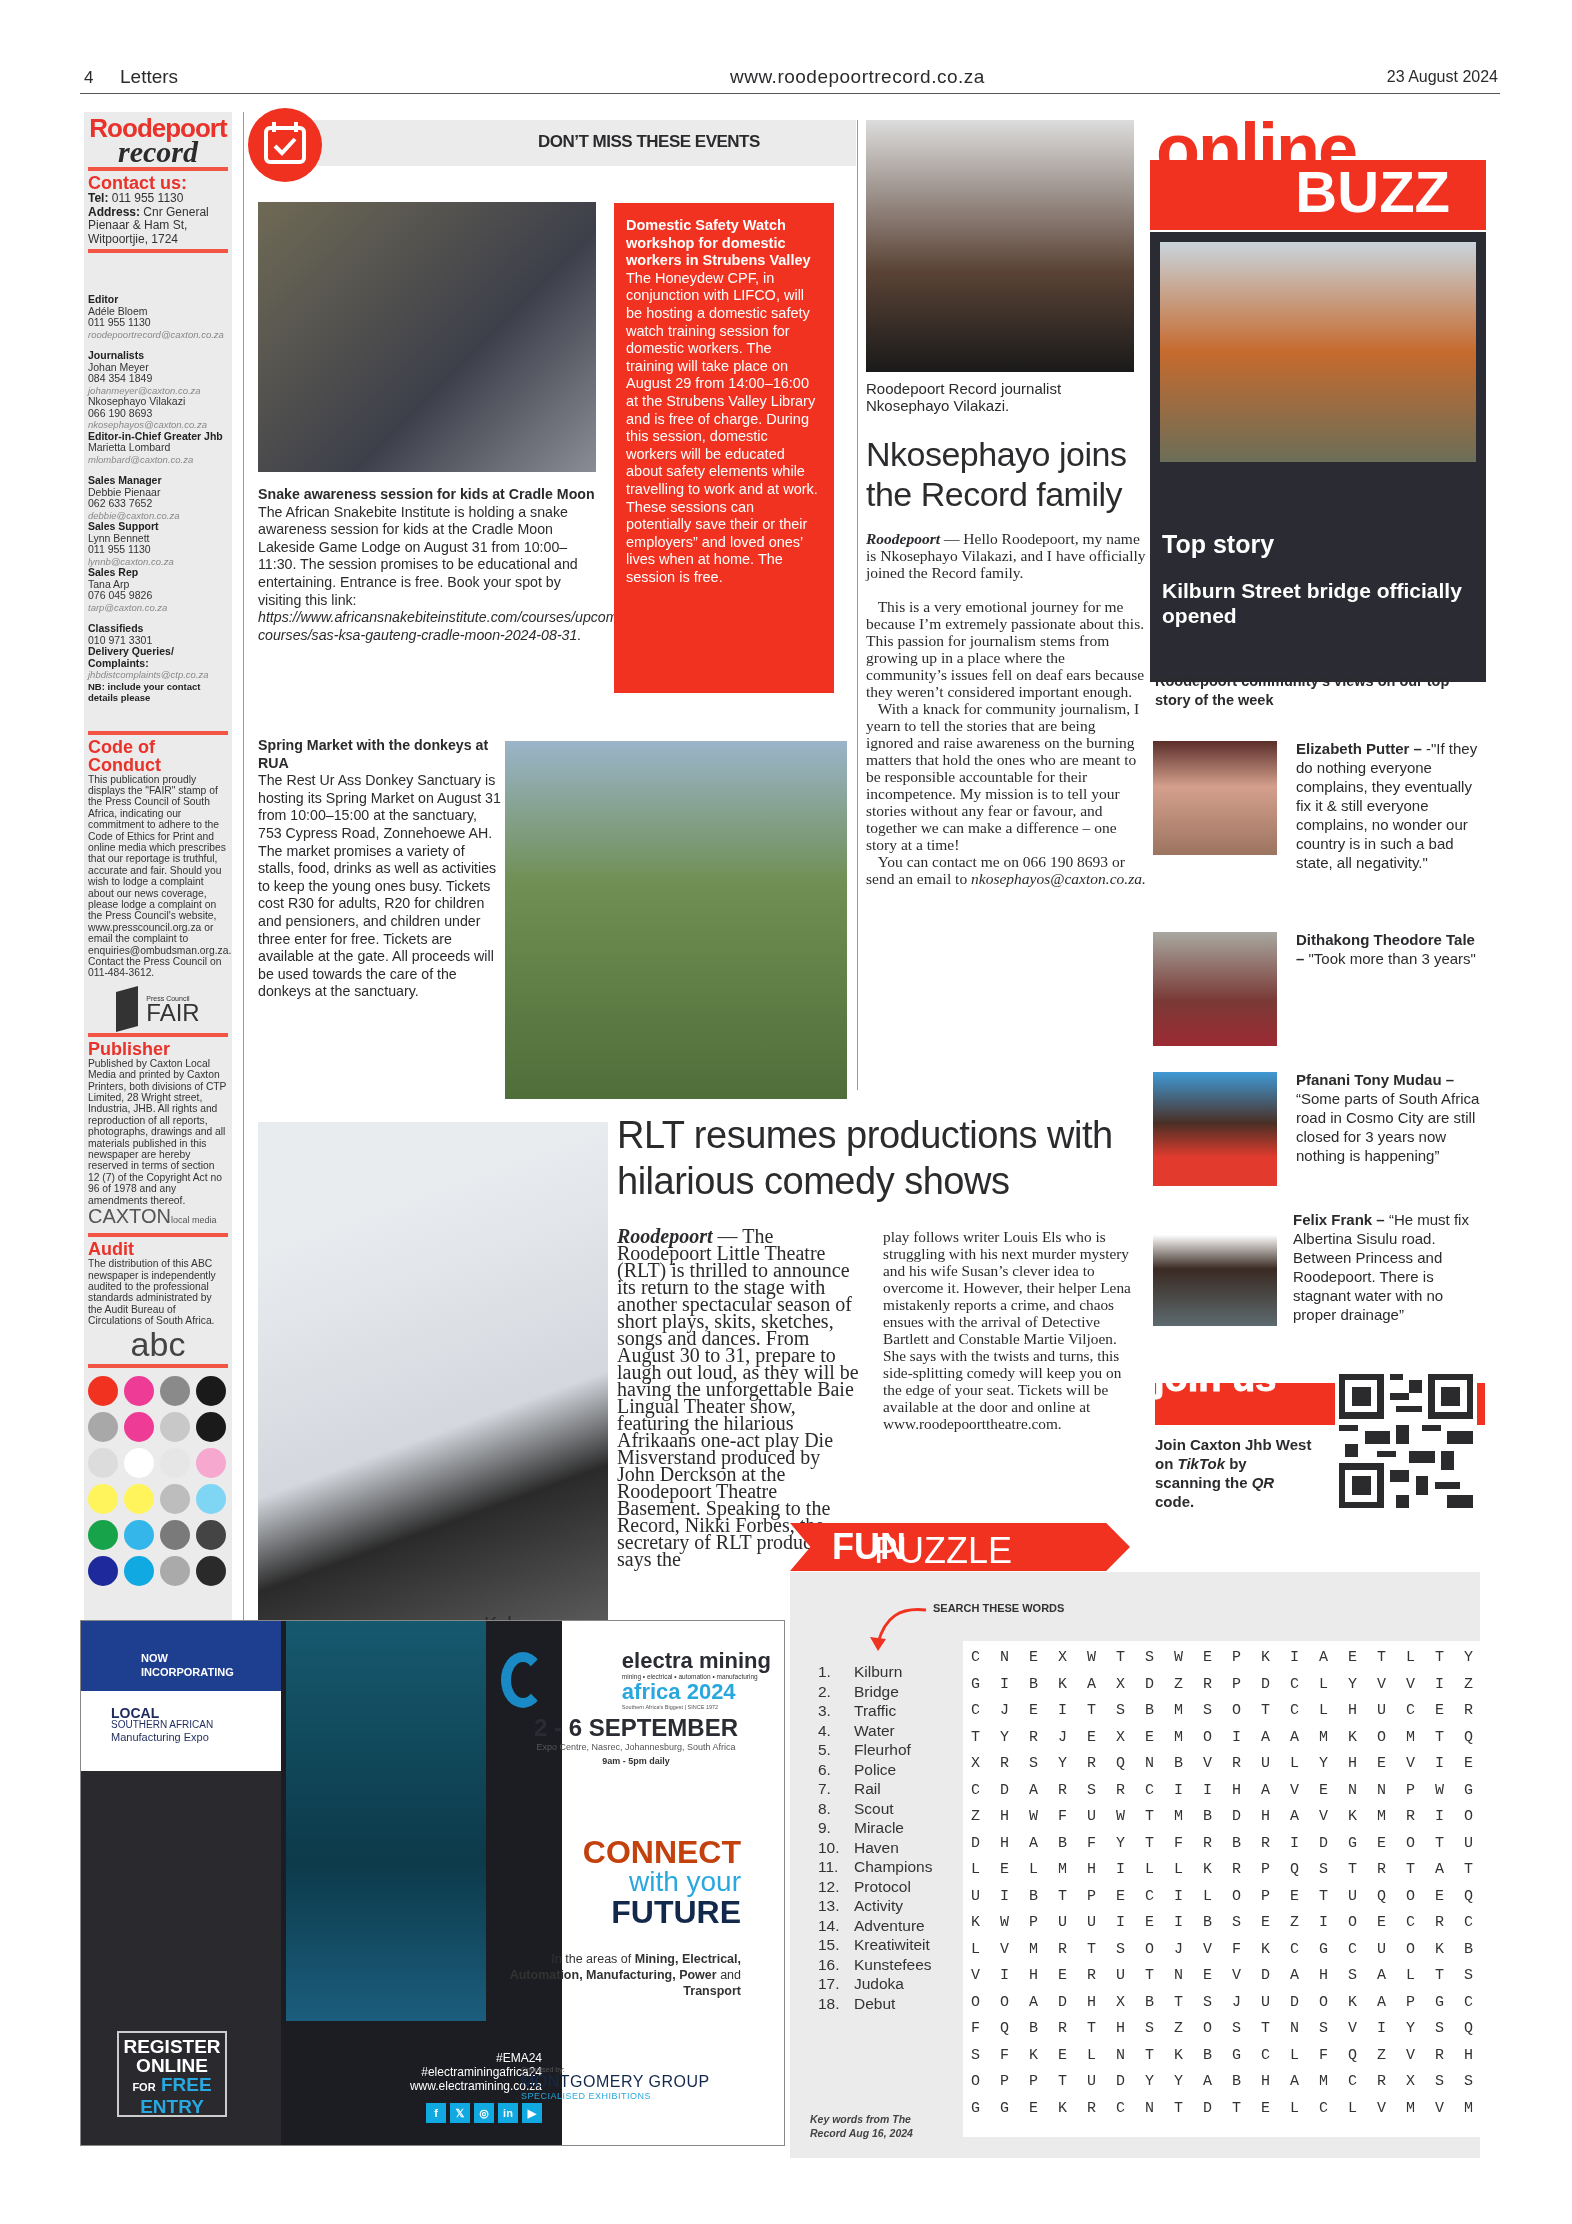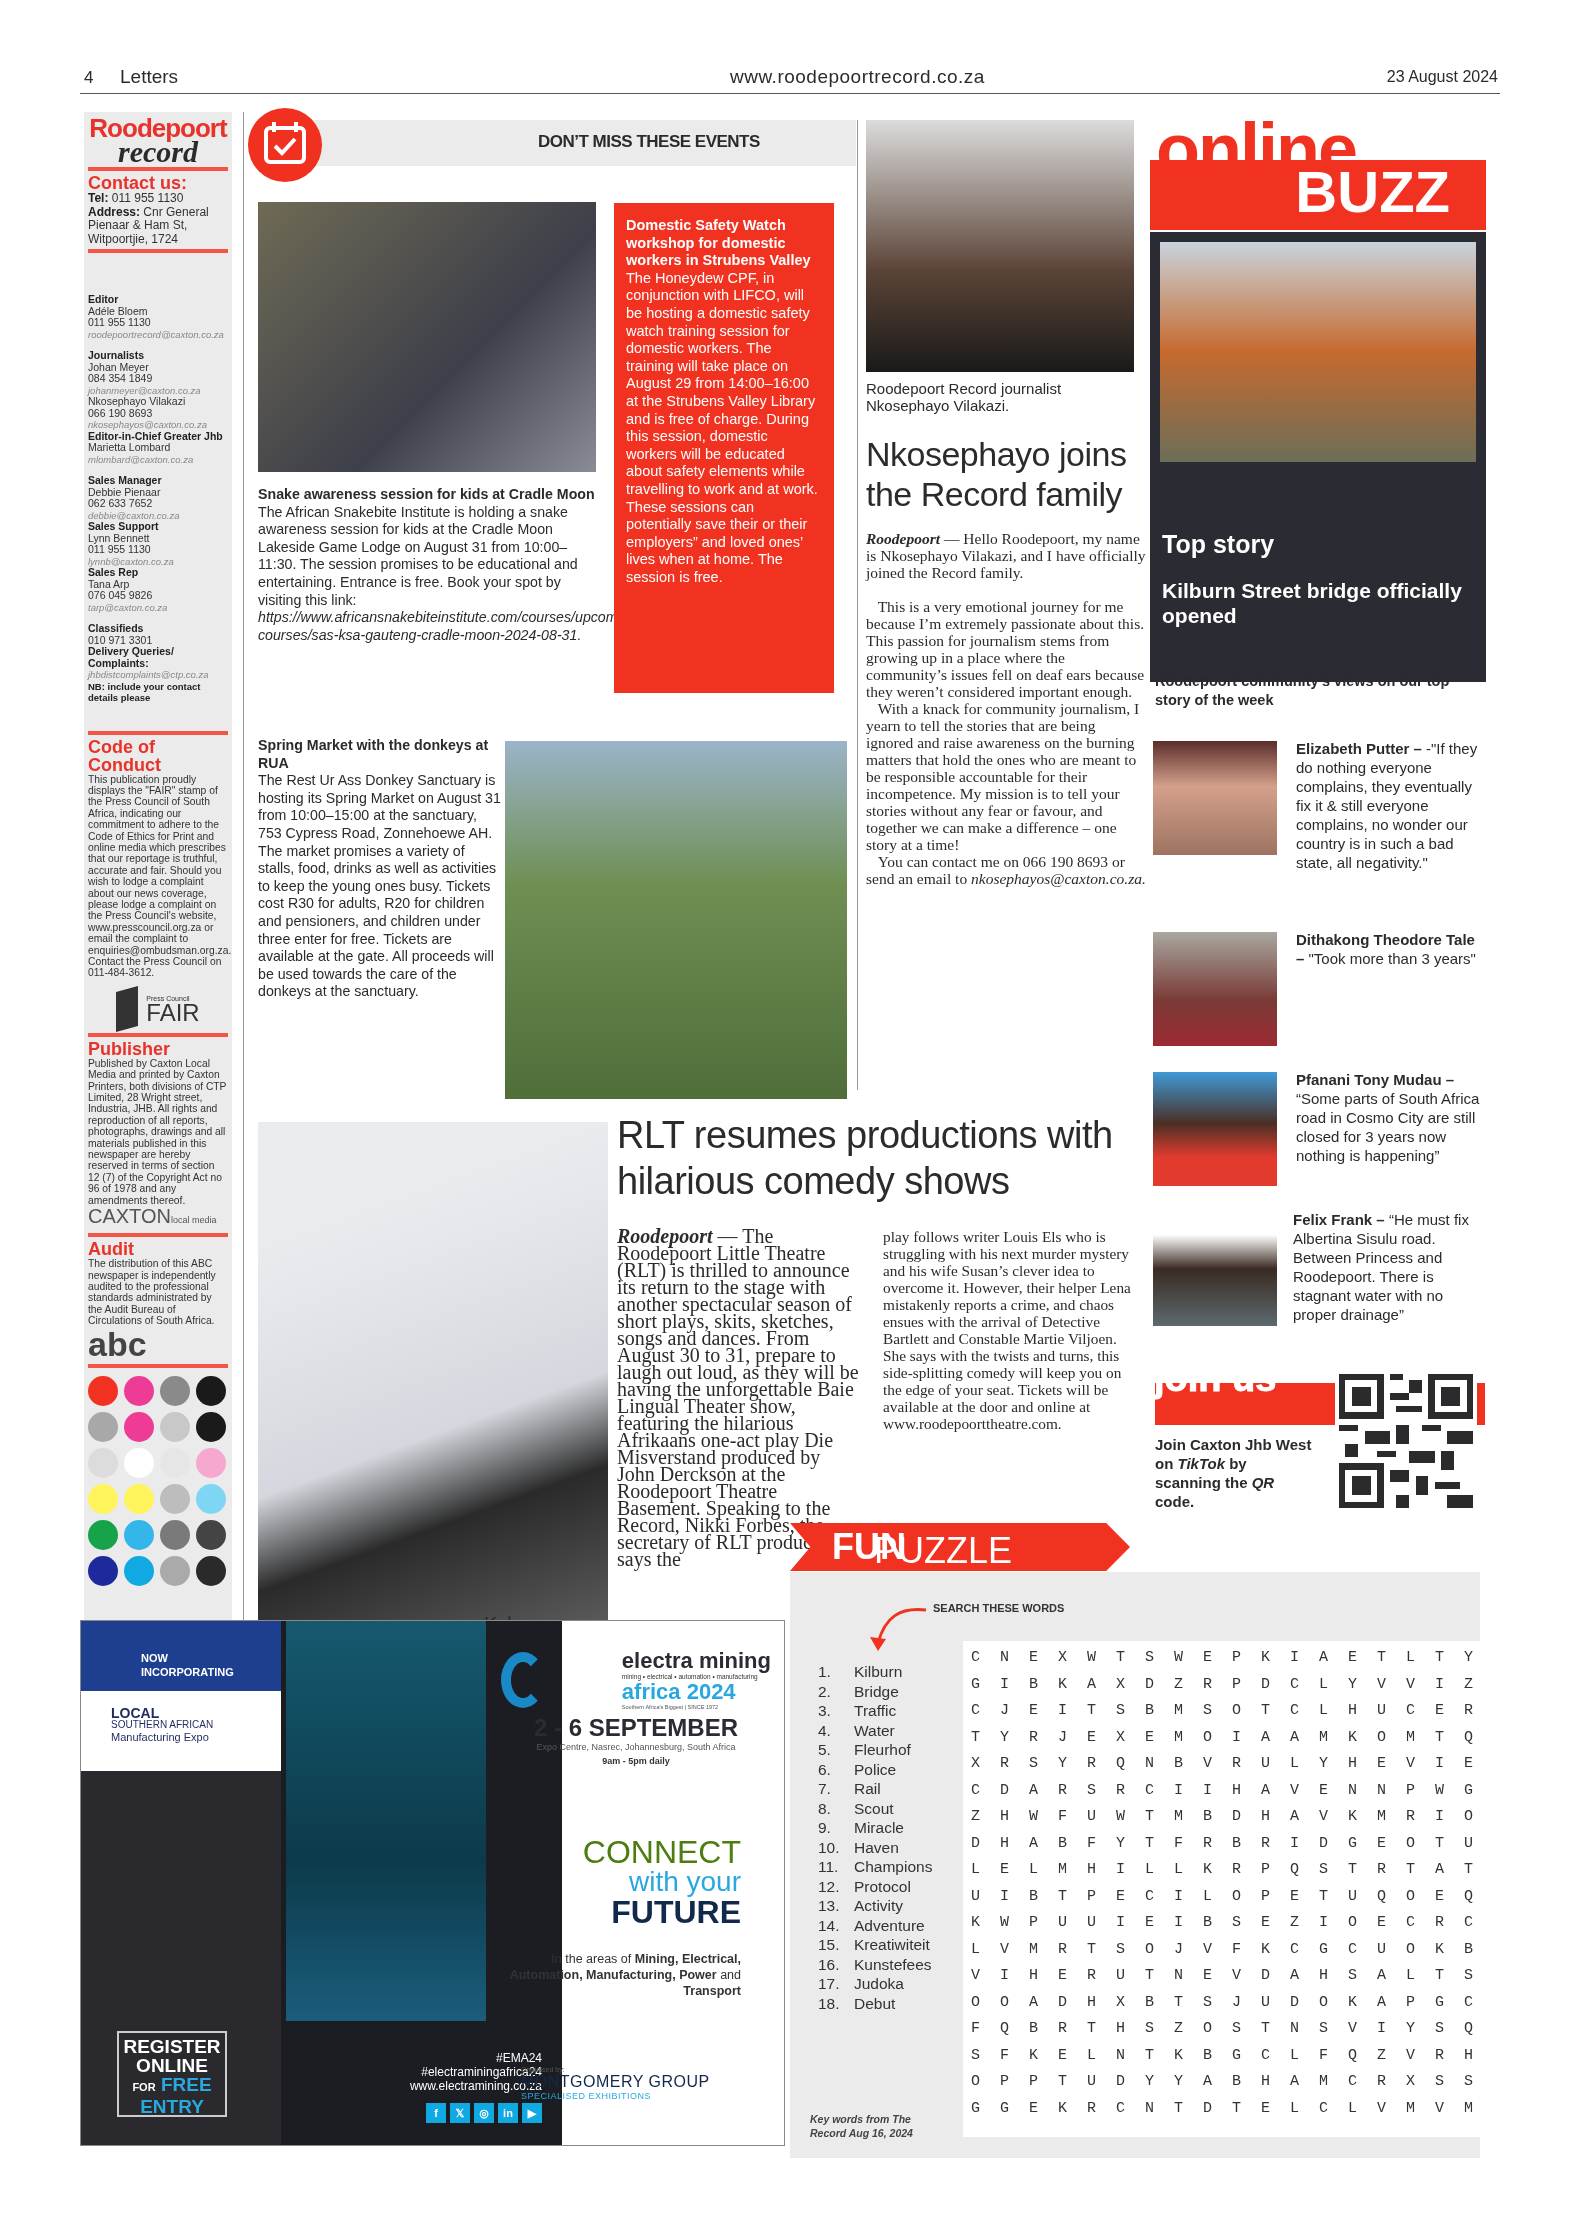--- a/index.html
+++ b/index.html
@@ -98,21 +98,21 @@
         <div style="font-size:24px;line-height:20px">FAIR</div>
       </div>
   </div>
   <div class="redline"></div>
   <div class="shead">Publisher</div>
   <div style="font-size:10.3px;line-height:11.4px">Published by Caxton Local Media and printed by Caxton Printers, both divisions of CTP Limited, 28 Wright street, Industria, JHB. All rights and reproduction of all reports, photographs, drawings and all materials published in this newspaper are hereby reserved in terms of section 12 (7) of the Copyright Act no 96 of 1978 and any amendments thereof.</div>
   <div style="font-size:20px;line-height:20px;color:#555"><span>CAXTON</span><span style="font-size:9px">local media</span></div>
   <div class="redline"></div>
   <div class="shead">Audit</div>
   <div style="font-size:10.3px;line-height:11.4px">The distribution of this ABC newspaper is independently audited to the professional standards administrated by the Audit Bureau of Circulations of South Africa.</div>
-  <div style="font-size:34px;font-weight:bold;color:#444;line-height:34px">abc</div>
+  <div style="text-align:center;font-size:34px;font-weight:normal;color:#444;line-height:34px">abc</div>
   <div class="redline"></div>
   <div class="swatches" id="swatches">
       <div class="sw" style="background: rgb(242, 50, 32);"></div>
       <div class="sw" style="background: rgb(238, 60, 150);"></div>
       <div class="sw" style="background: rgb(138, 138, 138);"></div>
       <div class="sw" style="background: rgb(26, 26, 26);"></div>
       <div class="sw" style="background: rgb(168, 168, 168);"></div>
       <div class="sw" style="background: rgb(238, 60, 150);"></div>
       <div class="sw" style="background: rgb(200, 200, 200);"></div>
       <div class="sw" style="background: rgb(26, 26, 26);"></div>
@@ -684,21 +684,21 @@
         <div style="font-size:6.5px;color:#333">mining • electrical • automation • manufacturing</div>
         <div style="font-weight:bold;font-size:22px;color:#29a8e0;line-height:24px">africa 2024</div>
         <div style="font-size:5.5px;color:#555">Southern Africa's Biggest | SINCE 1972</div>
       </div>
     </div>
     <div style="font-weight:bold;font-size:24px;color:#2b2c33;margin-top:4px">2 - 6 SEPTEMBER</div>
     <div style="font-size:9px;color:#555">Expo Centre, Nasrec, Johannesburg, South Africa</div>
     <div style="font-size:9px;font-weight:bold;color:#333;margin-top:4px">9am - 5pm daily</div>
   </div>
   <div style="position:absolute;left:400px;top:215px;width:260px;text-align:right">
-    <div style="font-weight:normal;font-size:32px;color:#4d7c0f;line-height:32px">CONNECT</div>
+    <div style="font-weight:bold;font-size:32px;color:#c2410c;line-height:32px">CONNECT</div>
     <div style="font-size:28px;color:#29a8e0;line-height:28px">with your</div>
     <div style="font-weight:bold;font-size:32px;color:#13294b;line-height:32px">FUTURE</div>
   </div>
   <div style="position:absolute;left:400px;top:330px;width:260px;text-align:right;font-size:12.5px;line-height:16px;color:#333">
     <span>In the areas of </span><b>Mining, Electrical, Automation, Manufacturing, Power</b><span> and </span><b>Transport</b>
   </div>
   <div style="position:absolute;left:440px;top:445px;width:230px">
     <div style="font-size:7px;color:#555">Organised by:</div>
     <div style="font-size:16px;color:#13294b;letter-spacing:.5px">MONTGOMERY GROUP</div>
     <div style="font-size:9px;color:#29a8e0;letter-spacing:.5px">SPECIALISED EXHIBITIONS</div>

